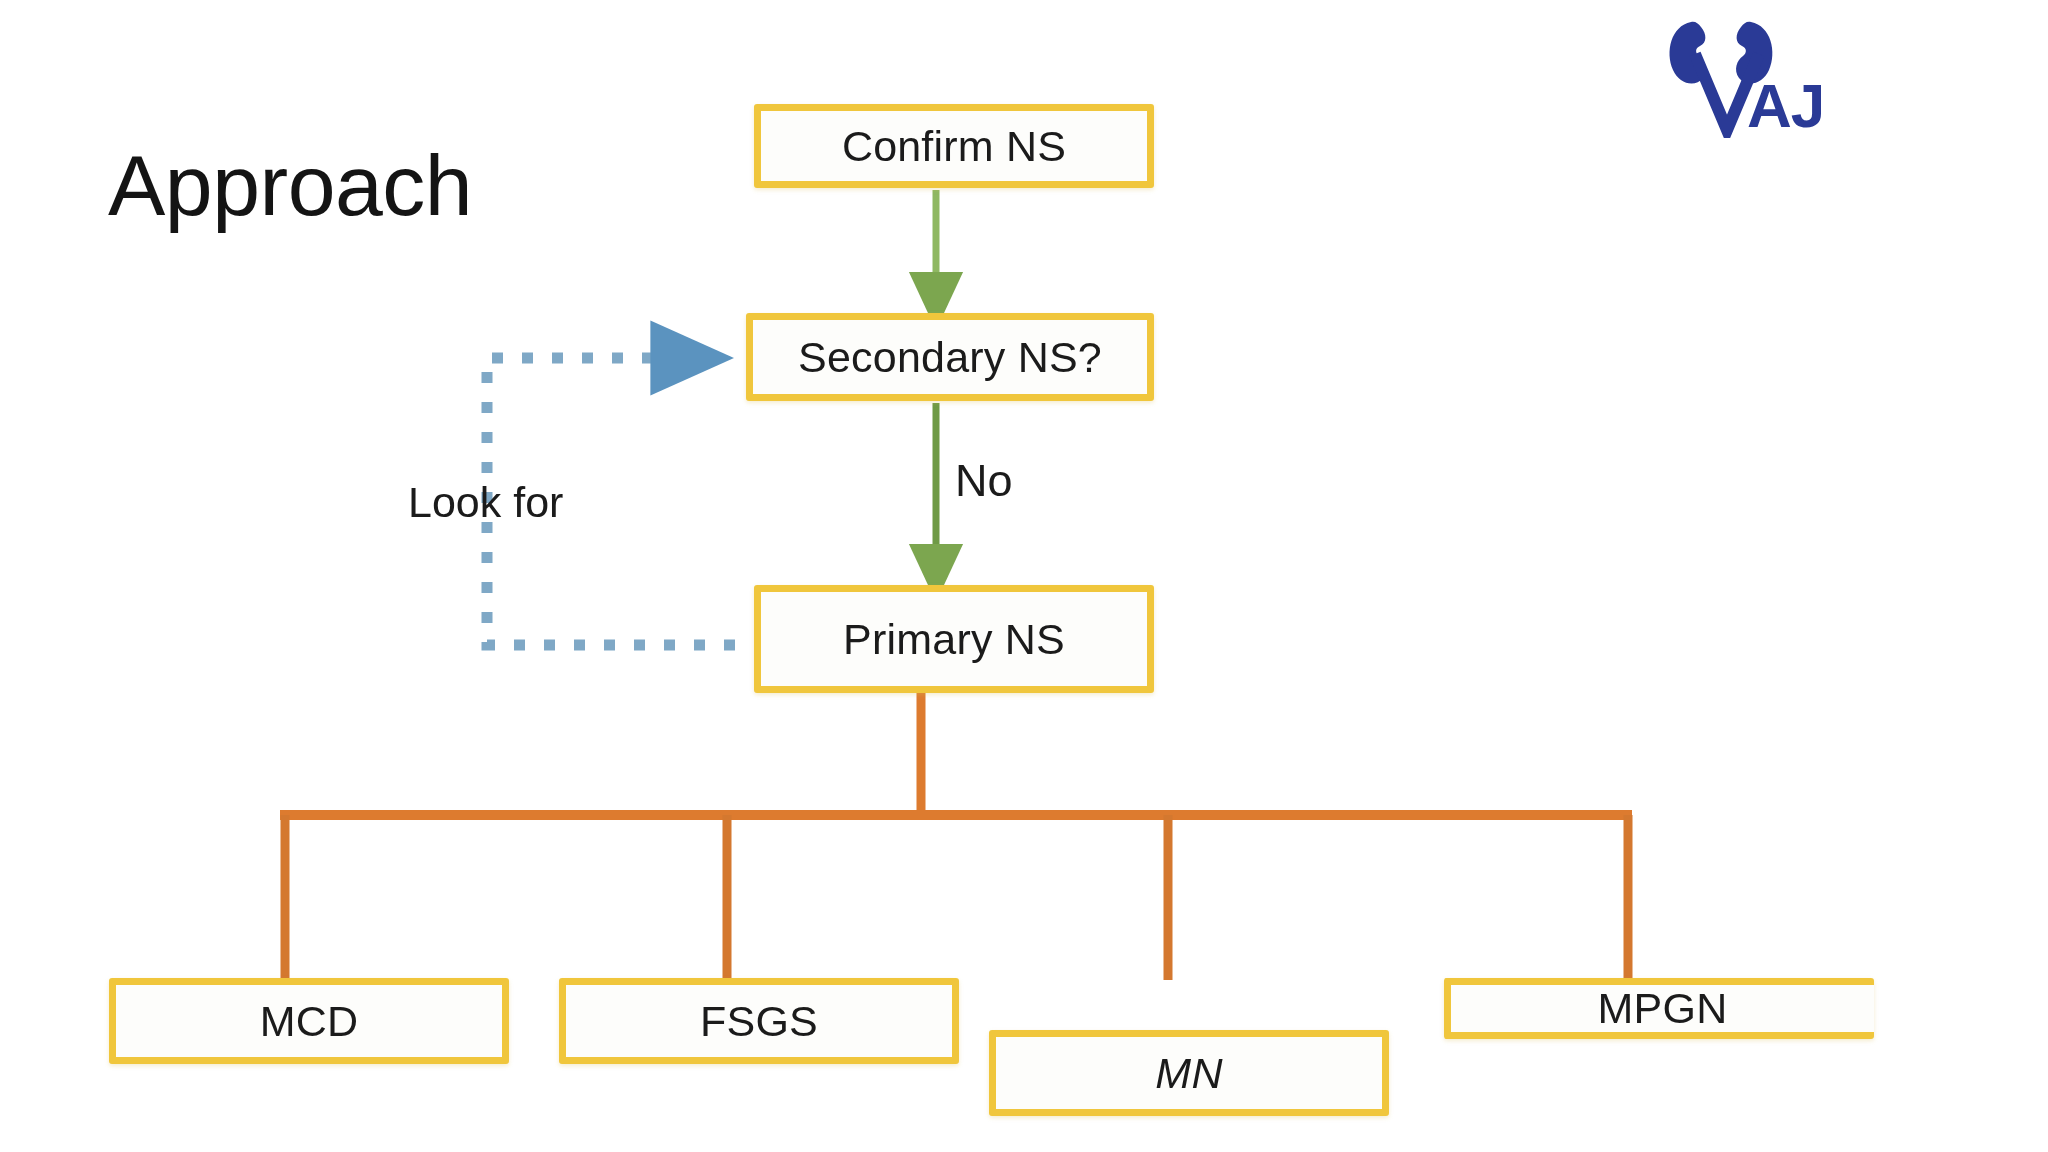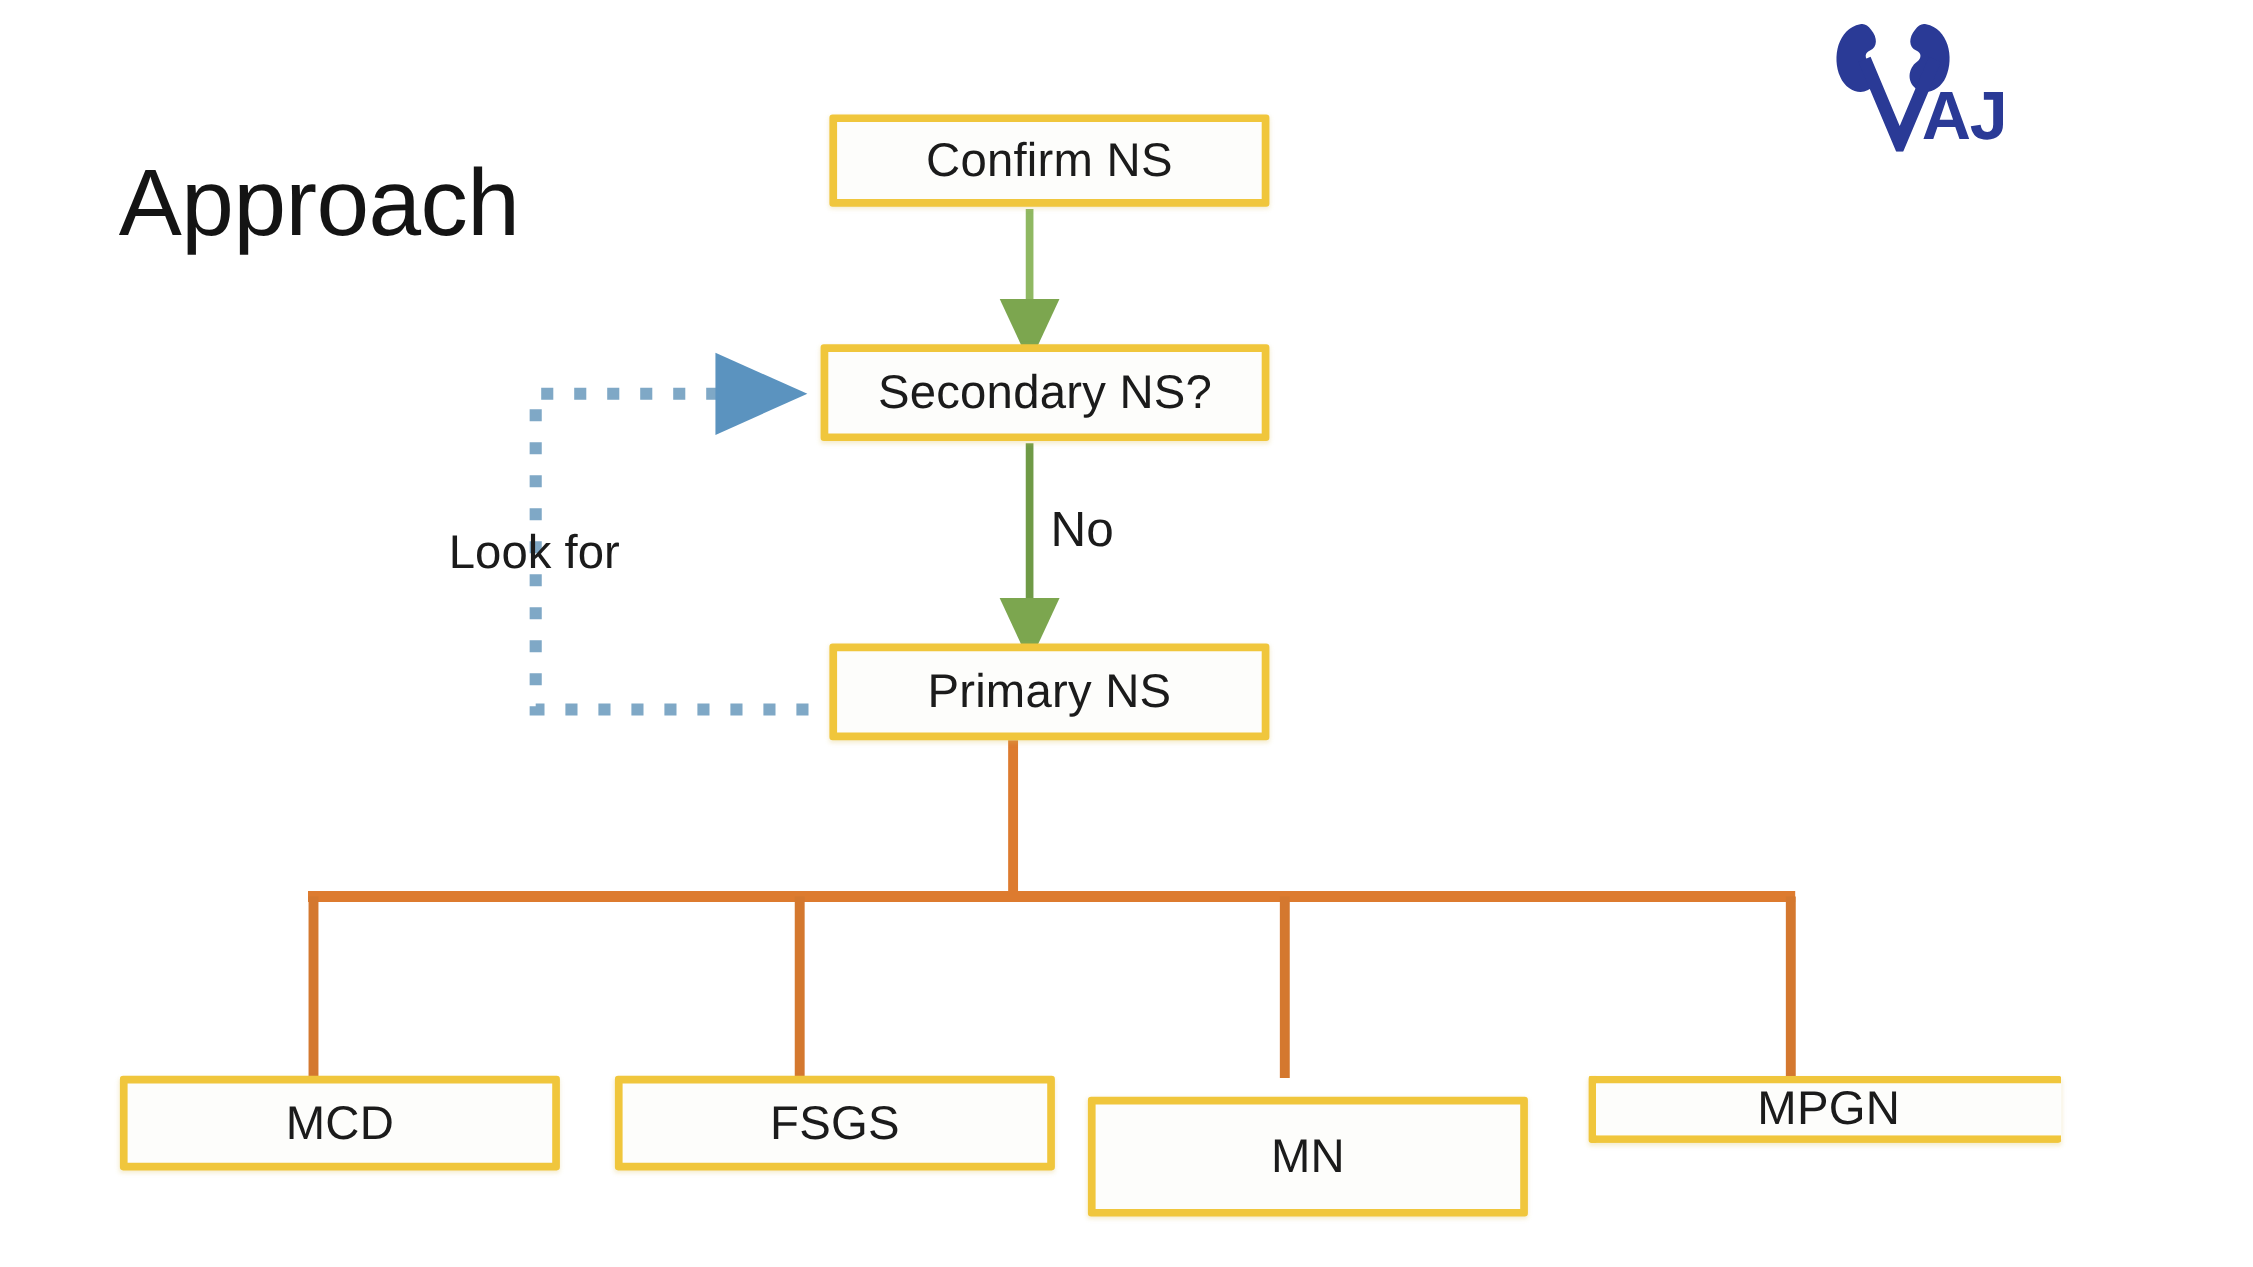--- a/index.html
+++ b/index.html
@@ -45,25 +45,25 @@
     font-size: 43px;
     font-weight: 400;
     letter-spacing: 0.2px;
     white-space: nowrap;
     box-shadow: 0 2px 4px rgba(220, 190, 90, 0.28);
     margin-left: 19px;
   }
 
   #node-confirm-ns   { left: 735px; top: 104px;  width: 400px; height: 84px; }
   #node-secondary-ns { left: 727px; top: 313px;  width: 408px; height: 88px; }
-  #node-primary-ns   { left: 735px; top: 585px;  width: 400px; height: 88px; }
+  #node-primary-ns   { left: 735px; top: 585px;  width: 400px; height: 108px; }
 
   #node-mcd   { left: 90px;   top: 978px; width: 400px; height: 86px; }
   #node-fsgs  { left: 540px;  top: 978px; width: 400px; height: 86px; }
-  #node-mn    { left: 970px;  top: 997px; width: 400px; height: 109px; }
+  #node-mn    { left: 970px;  top: 1030px; width: 400px; height: 86px; font-style: italic; }
   
   #node-mpgn  { left: 1425px; top: 978px; width: 430px; height: 61px;
                 border-right: none; text-align: center; }
 
   
   #connectors {
     position: absolute;
     left: 0; top: 0;
     width: 2048px;
     height: 1152px;

